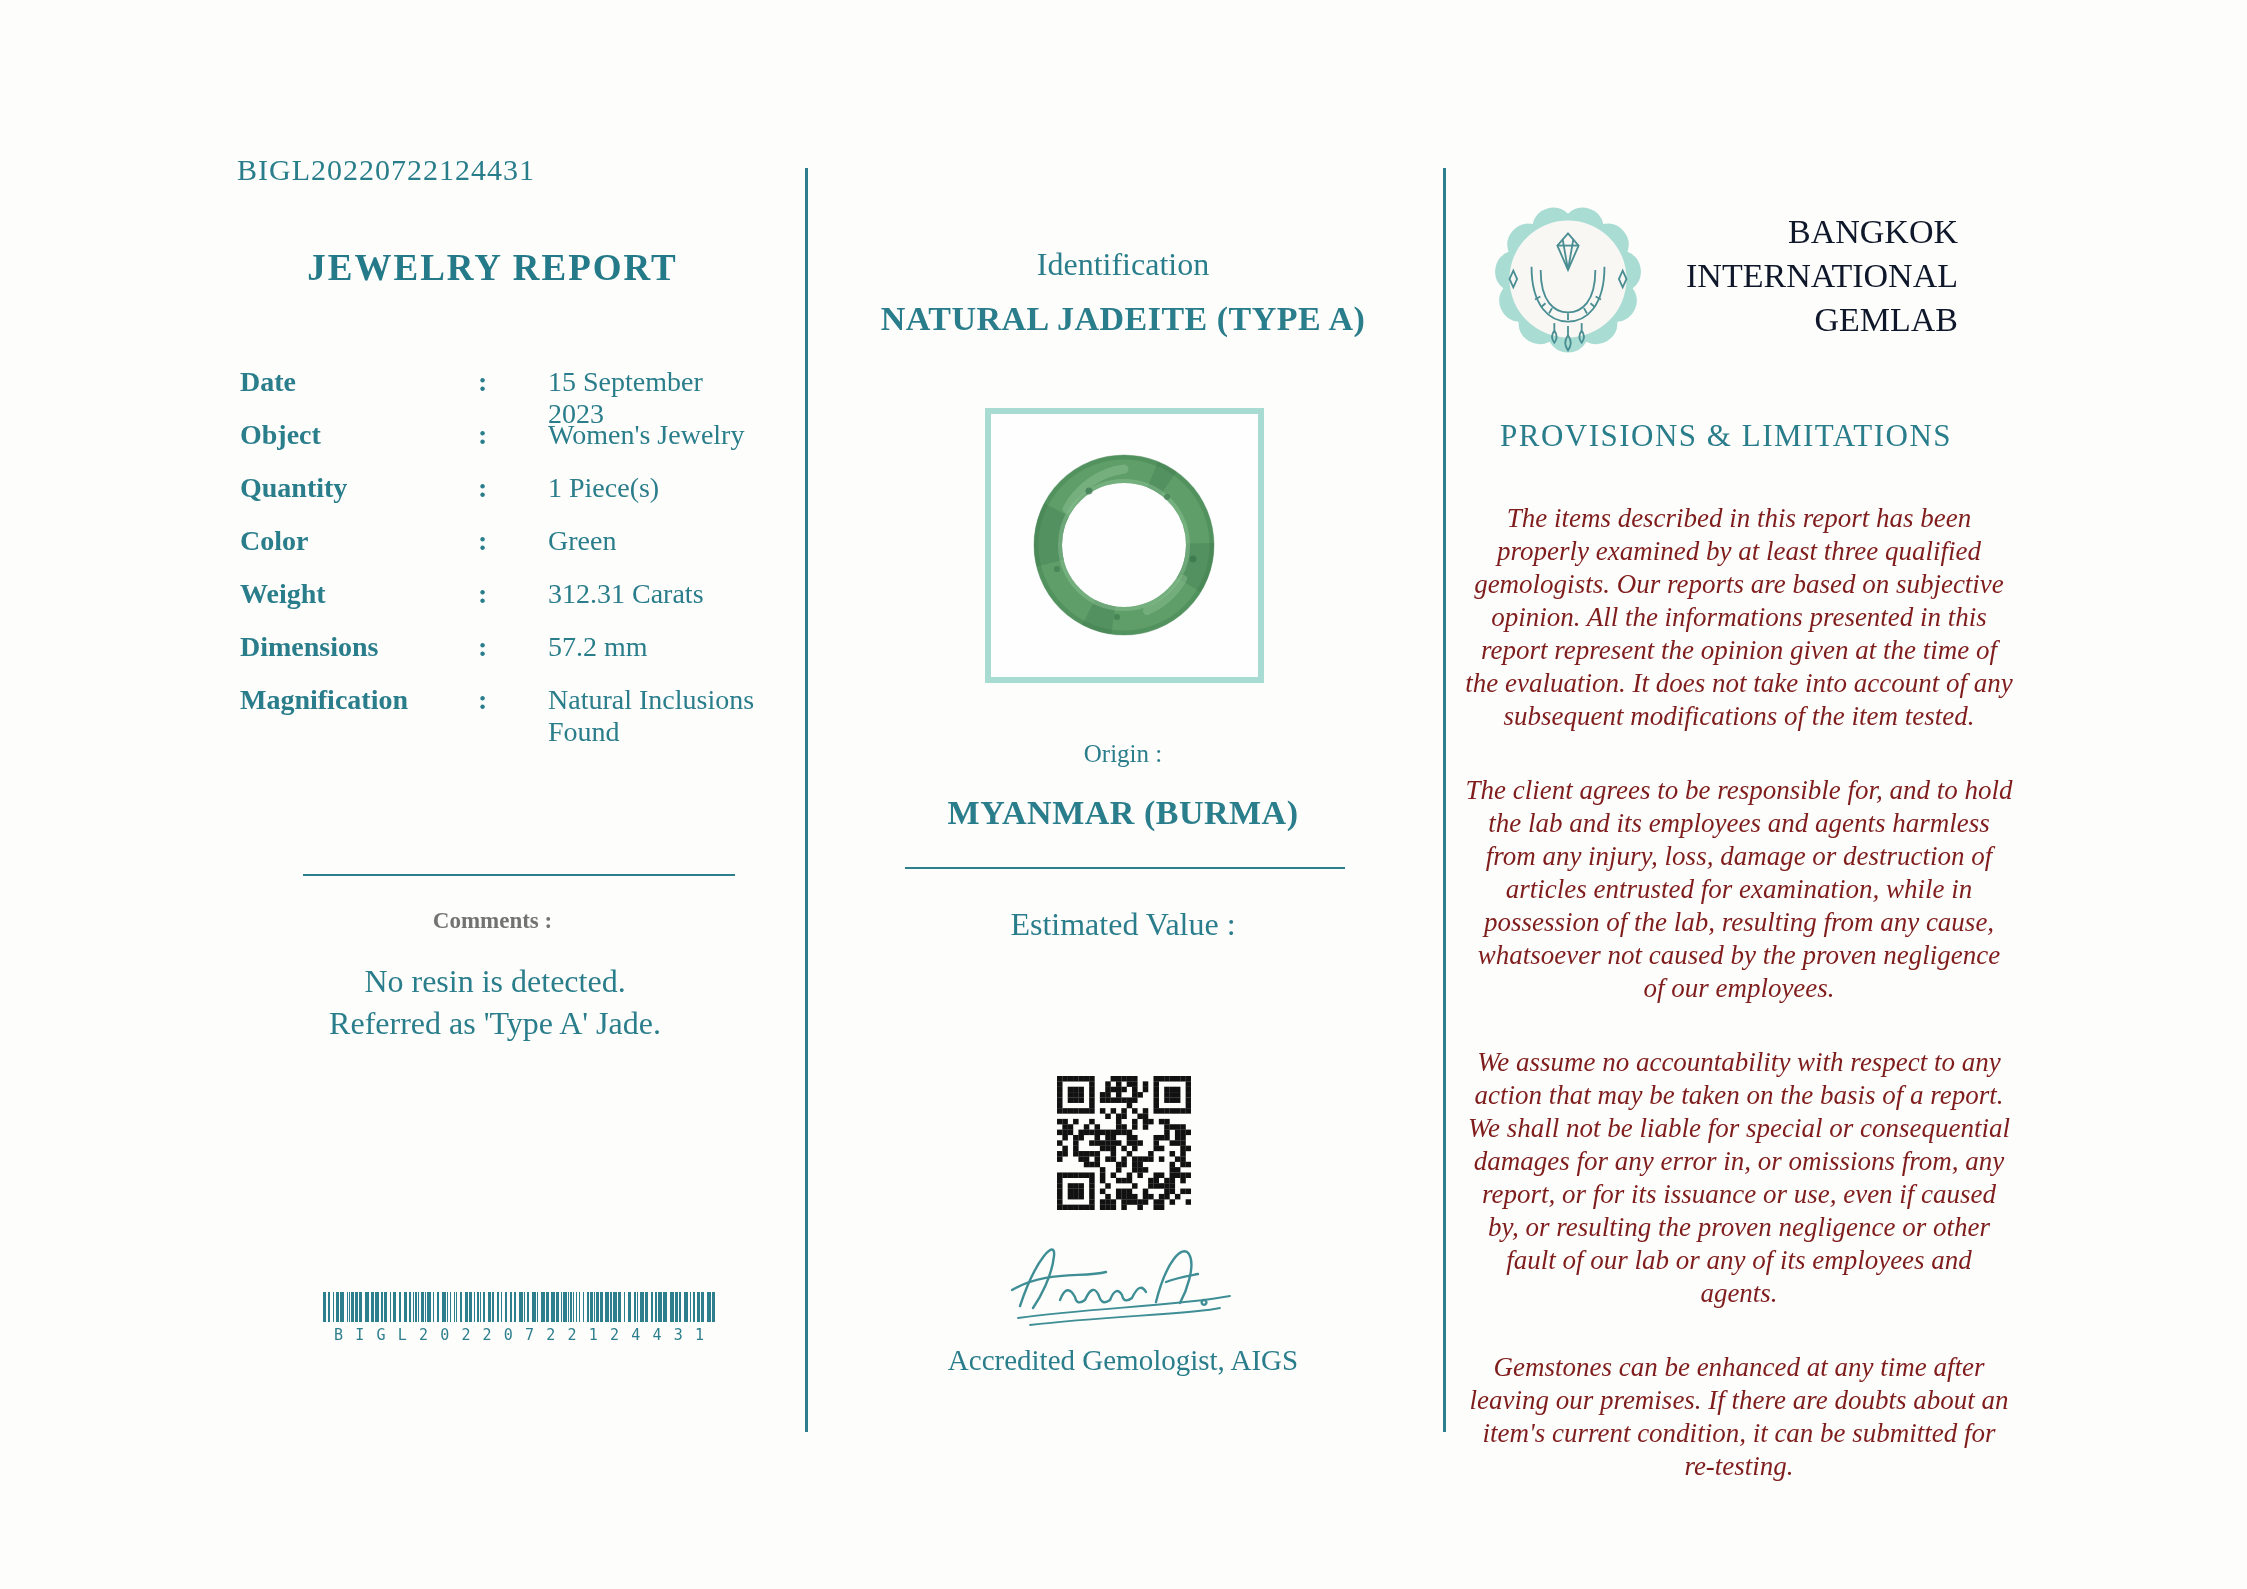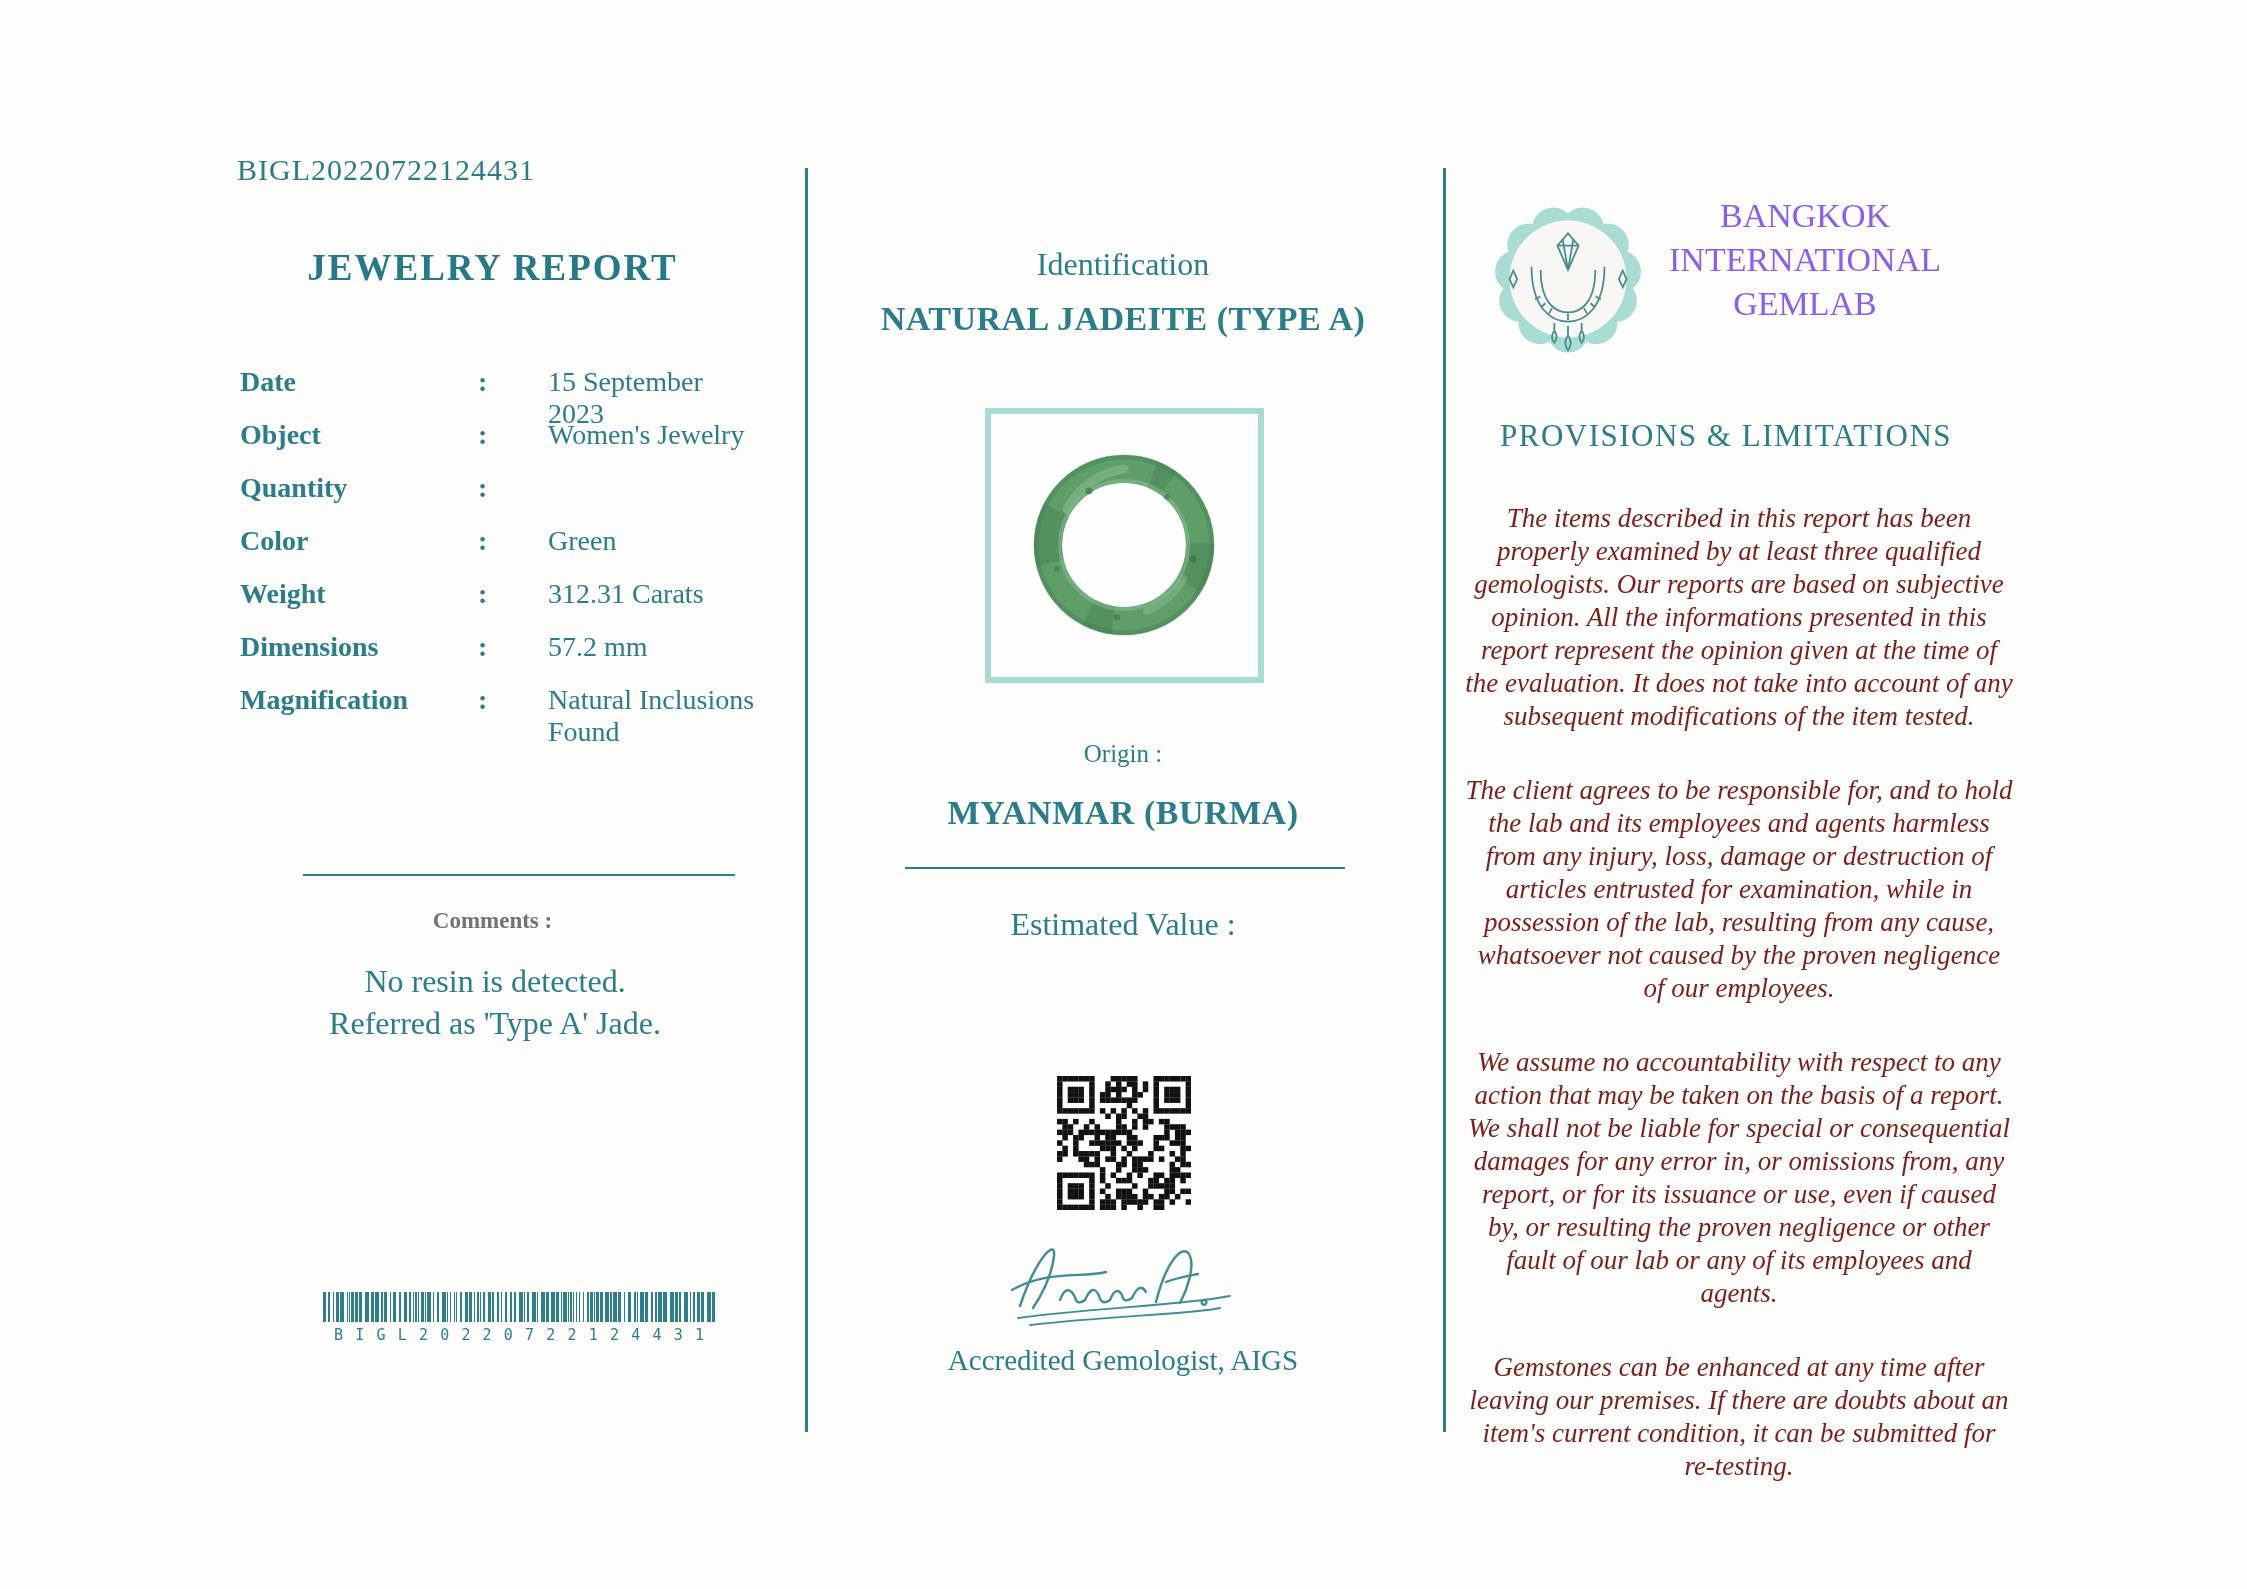--- a/index.html
+++ b/index.html
@@ -63,22 +63,22 @@
     position:absolute;left:905px;top:867px;width:440px;height:0;
     border-top:2.5px solid #2e7f8d;
   }
   .est-label{top:906px;font-size:32px;}
   .qr-wrap{position:absolute;left:1057px;top:1076px;width:134px;height:134px;}
   .sig-wrap{position:absolute;left:998px;top:1228px;width:252px;height:108px;}
   .gemologist-line{top:1344px;font-size:29px;}
   
   .logo-wrap{position:absolute;left:1492px;top:200px;width:152px;height:158px;}
   .lab-name{
-    position:absolute;left:1652px;top:194px;width:306px;
-    text-align:center;font-size:34px;line-height:44px;color:#8b5cf6;
+    position:absolute;left:1652px;top:210px;width:306px;
+    text-align:right;font-size:34px;line-height:44px;color:#0f172a;
   }
   .prov-heading{
     position:absolute;left:1500px;top:418px;
     font-size:31px;letter-spacing:1.5px;color:#2a7d8b;
   }
   .provisions{
     position:absolute;left:1465px;top:502px;width:548px;
     text-align:center;font-style:italic;
     font-size:27px;line-height:33px;color:#7f1d1d;
   }
@@ -100,20 +100,21 @@
       <span class="f-value">15 September 2023</span>
     </div>
     <div class="field-row">
       <span class="f-label">Object</span>
       <span class="f-colon">:</span>
       <span class="f-value">Women's Jewelry</span>
     </div>
     <div class="field-row">
       <span class="f-label">Quantity</span>
       <span class="f-colon">:</span>
+      <span class="f-value">1 Piece(s)</span>
     </div>
     <div class="field-row">
       <span class="f-label">Color</span>
       <span class="f-colon">:</span>
       <span class="f-value">Green</span>
     </div>
     <div class="field-row">
       <span class="f-label">Weight</span>
       <span class="f-colon">:</span>
       <span class="f-value">312.31 Carats</span>

